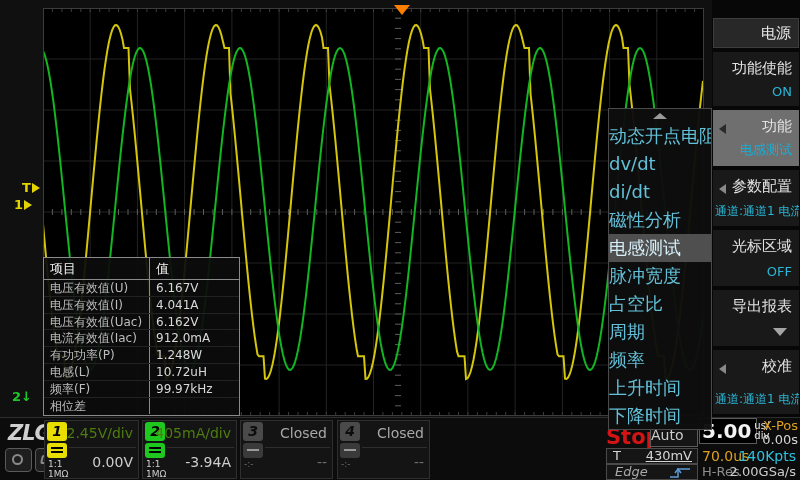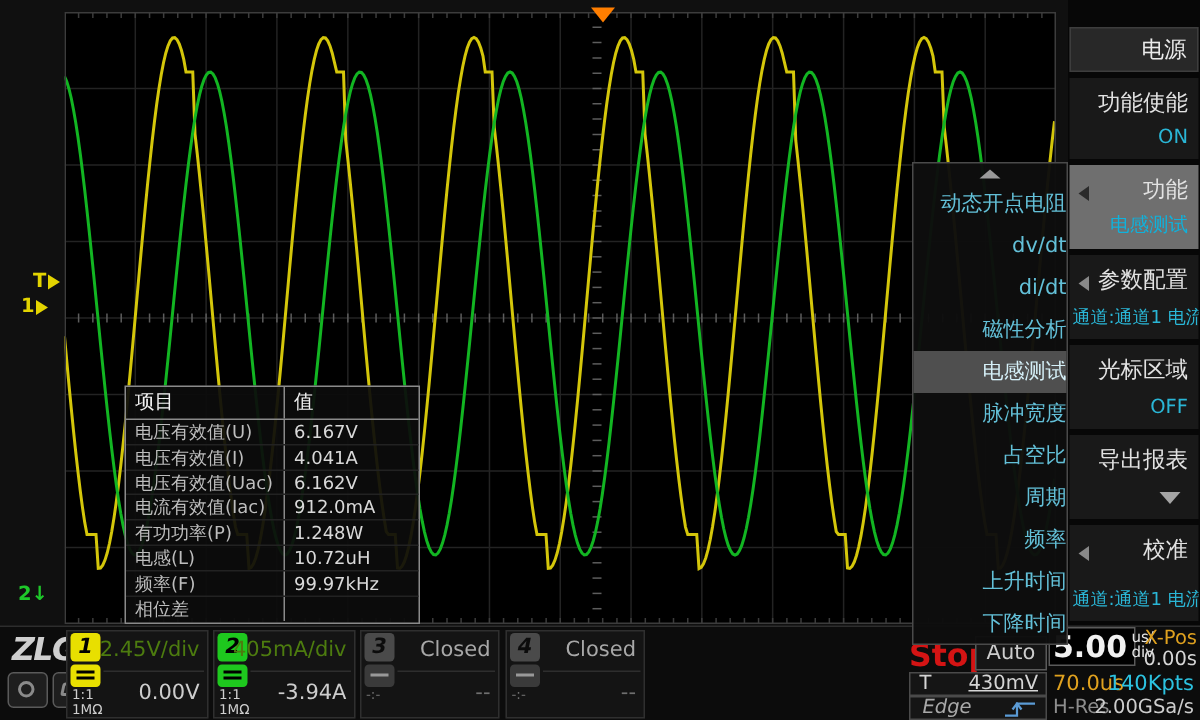--- a/index.html
+++ b/index.html
@@ -14,35 +14,35 @@
     border-left:8px solid transparent;border-right:8px solid transparent;border-top:10px solid #ff7e00;}
   .lmark{position:absolute;display:flex;align-items:center;gap:1px;color:#e3d400;
     font-size:13px;font-weight:bold;}
   .lmark .tri{width:0;height:0;border-top:5px solid transparent;border-bottom:5px solid transparent;
     border-left:8px solid #e3d400;}
   .ch2mark{position:absolute;left:12px;top:389px;color:#1ec82a;font-size:13px;font-weight:bold;}
   .top-dash{position:absolute;left:784px;top:1px;width:13px;height:4px;background:#c9c9c9;border-radius:2px;}
 
   
   .mtable{position:absolute;left:43px;top:257px;width:197px;height:159px;z-index:5;
-    background:rgba(12,12,12,.93);border:1px solid #8a8a8a;font-size:12px;color:#d9d9d9;margin-left:40px;}
+    background:rgba(12,12,12,.93);border:1px solid #8a8a8a;font-size:12px;color:#d9d9d9;}
   .mtable .hd{display:flex;height:22px;line-height:22px;color:#f2f2f2;font-size:13px;border-bottom:1px solid #8a8a8a;}
   .mtable .col-l{width:106px;padding-left:6px;border-right:1px solid #8a8a8a;overflow:hidden;white-space:nowrap;}
   .mtable .col-r{flex:1;padding-left:6px;overflow:hidden;white-space:nowrap;}
   .mtable .row{display:flex;height:16.8px;line-height:16.8px;border-bottom:1px solid #222;}
   .mtable .row:last-child{border-bottom:none;flex-direction:column;}
   .mtable .row .col-l{color:#bdbdbd;}
 
   
   .menu{position:absolute;left:608px;top:108px;width:104px;height:322px;z-index:10;
     background:rgba(13,13,13,.97);border:1px solid #4a4a4a;}
   .menu .arrow-row{height:13px;display:flex;justify-content:center;align-items:center;}
   .menu .up-tri{width:0;height:0;border-left:7px solid transparent;border-right:7px solid transparent;
     border-bottom:6px solid #9a9a9a;}
-  .menu-item{height:28px;line-height:28px;text-align:right;color:#63c0d8;font-size:14px;
+  .menu-item{height:28px;line-height:28px;text-align:left;color:#63c0d8;font-size:18px;
     white-space:nowrap;overflow:hidden;}
   .menu-item.active{background:#4f4f4f;color:#d5f0f8;}
 
   
   .sidebar{position:absolute;left:712px;top:0;width:88px;height:417px;background:#070707;}
   .side-sec{position:absolute;left:1px;width:86px;background:#191919;}
   .sec-title{position:absolute;right:7px;top:7px;color:#e2e2e2;font-size:15px;white-space:nowrap;}
   .sec-value{position:absolute;right:7px;bottom:7px;color:#2ab6d6;font-size:13px;white-space:nowrap;}
   .sec-sub{position:absolute;left:2px;bottom:6px;width:84px;color:#2ab6d6;font-size:12px;
     white-space:nowrap;overflow:hidden;}
@@ -79,21 +79,21 @@
   .chgrp.closed .badge{background:#4a4a4a;color:#0c0c0c;}
   .chgrp.closed .coup{background:#3a3a3a;}
   .chgrp.closed .coup .l1{background:#999;top:6px;}
   .chgrp.closed .scale{color:#a8a8a8;}
   .chgrp.closed .offset{color:#6f6f6f;}
   .chgrp.closed .probe{color:#6f6f6f;}
 
   .stop-lbl{position:absolute;left:606px;top:7px;width:42px;text-align:center;
     color:#d41414;font-size:21px;font-weight:bold;}
   .auto-box{position:absolute;left:650px;top:6px;width:48px;height:23px;border:1px solid #5a5a5a;
-    background:#151515;color:#cccccc;font-size:14px;text-align:center;line-height:21px;}
+    background:#151515;color:#cccccc;font-size:14px;line-height:21px;}
   .trow{position:absolute;left:606px;top:30px;width:92px;height:16px;border:1px solid #4a4a4a;
     background:#151515;font-size:13px;color:#d5d5d5;}
   .trow .tl{position:absolute;left:6px;top:0;line-height:14px;}
   .trow .tr{position:absolute;right:5px;top:0;line-height:14px;text-decoration:underline;}
   .erow{position:absolute;left:606px;top:46px;width:92px;height:16px;border:1px solid #4a4a4a;
     background:#151515;font-size:13px;color:#a8a8a8;font-style:italic;}
   .erow .tl{position:absolute;left:8px;top:0;line-height:14px;}
   .erow svg{position:absolute;right:4px;top:1px;}
 
   .tb-box{position:absolute;left:699px;top:0px;width:58px;height:26px;background:#000;

